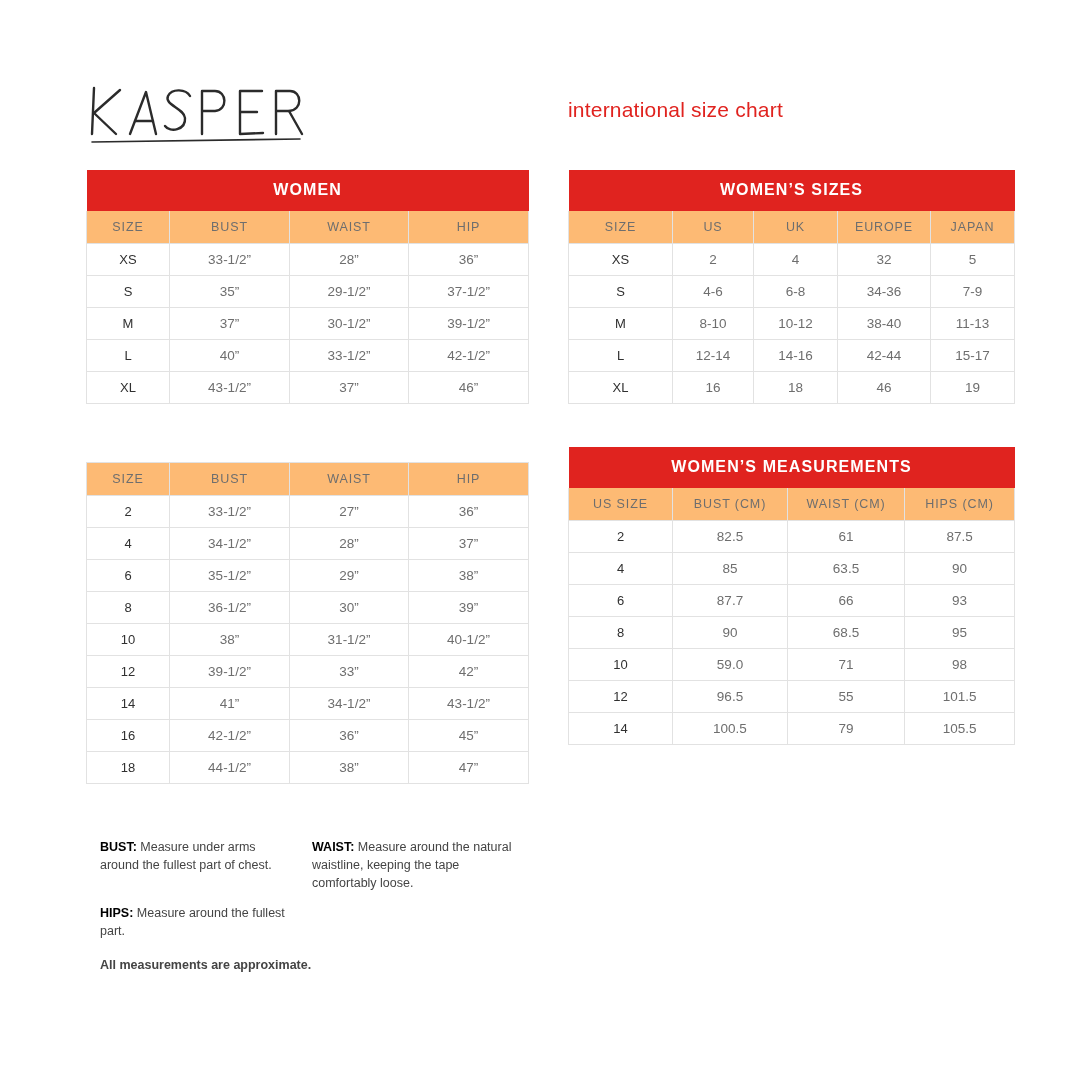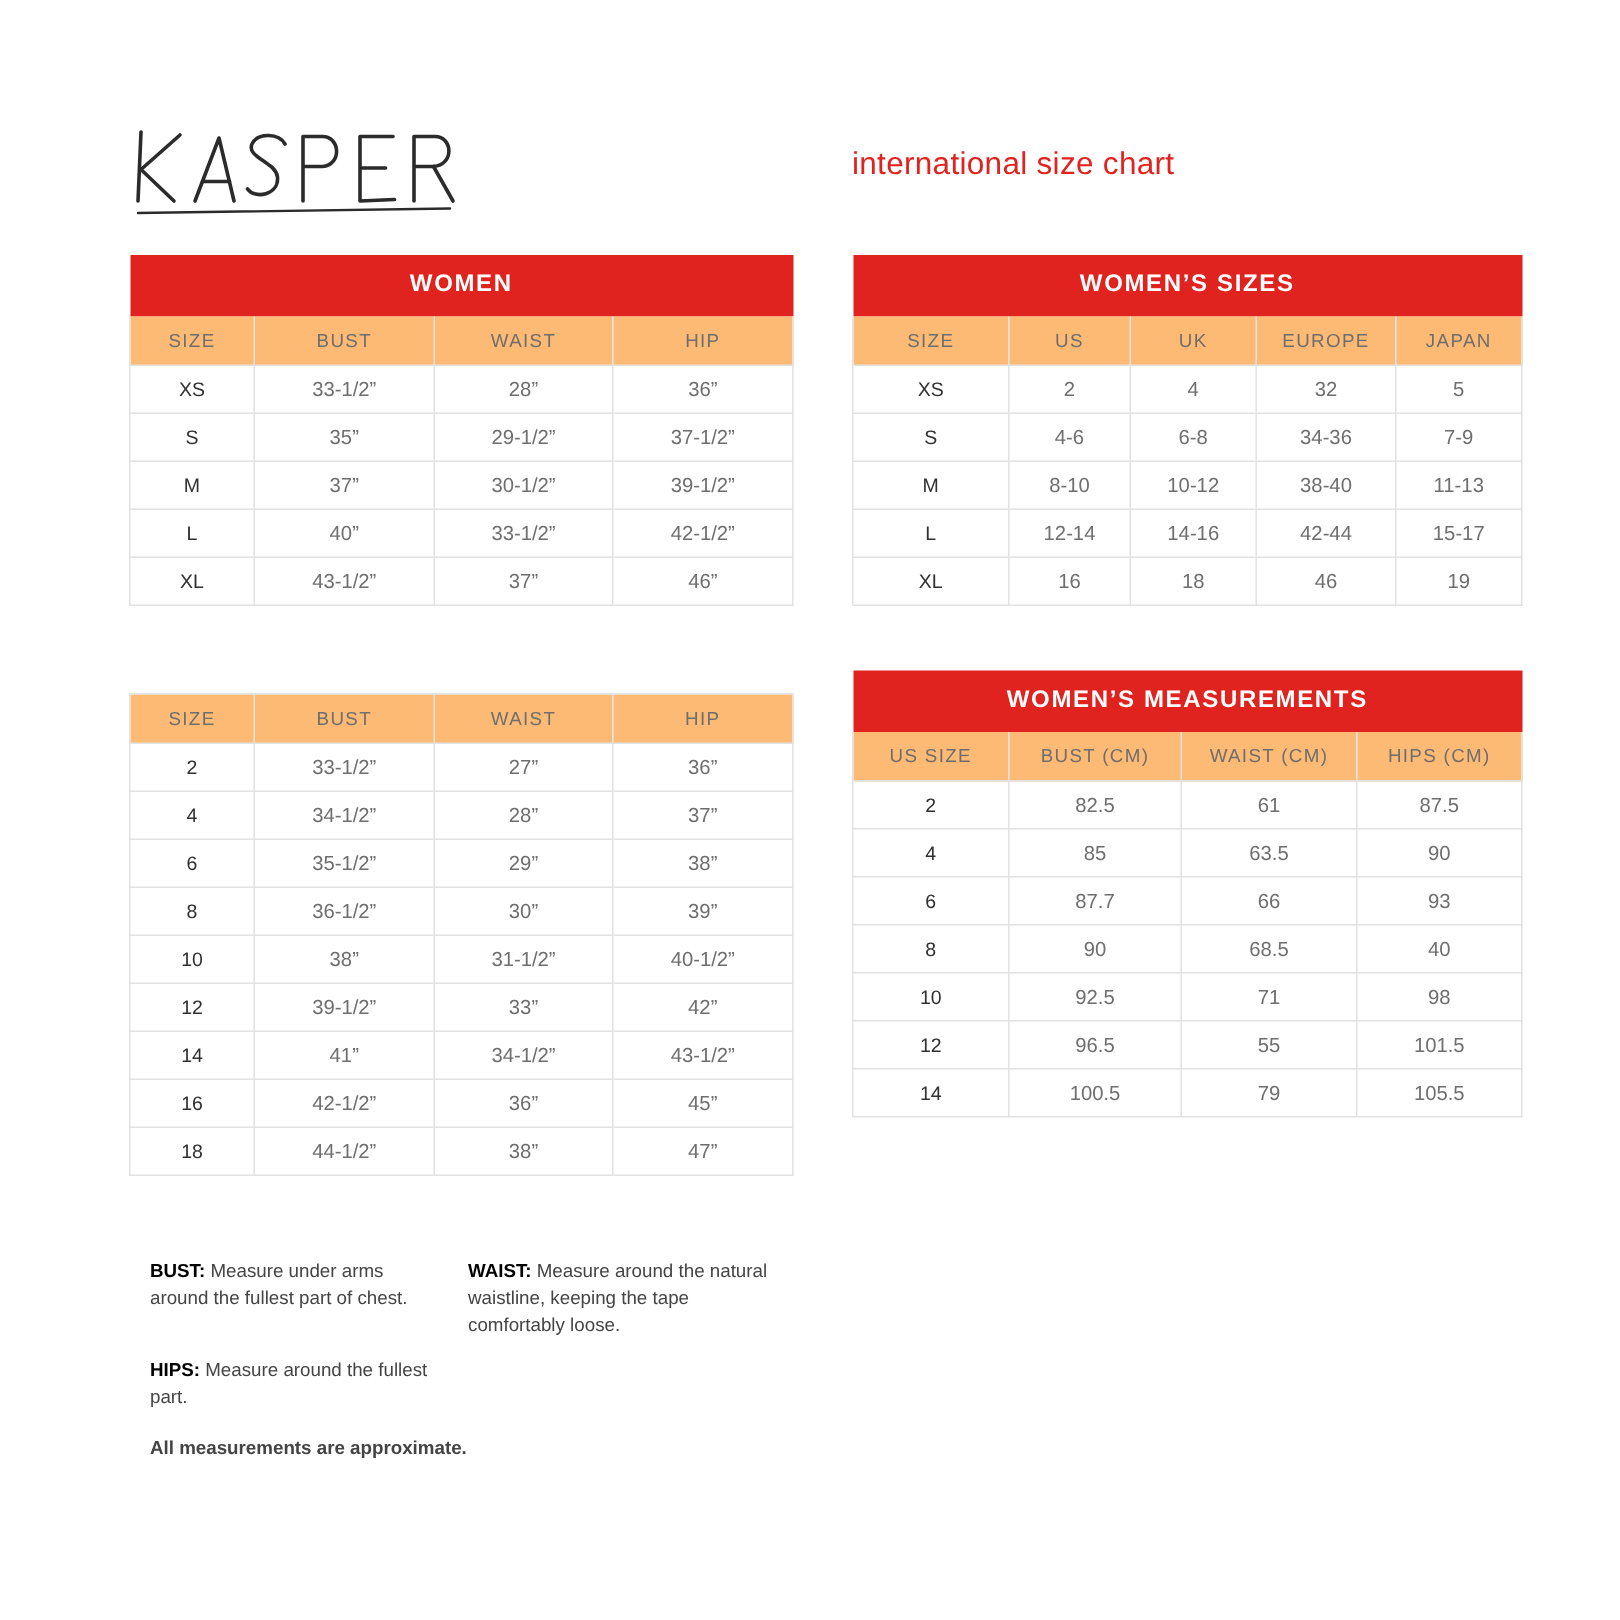--- a/index.html
+++ b/index.html
@@ -369,25 +369,25 @@
     <tr>
       <td class="cell sz">6</td>
       <td class="cell">87.7</td>
       <td class="cell">66</td>
       <td class="cell">93</td>
     </tr>
     <tr>
       <td class="cell sz">8</td>
       <td class="cell">90</td>
       <td class="cell">68.5</td>
-      <td class="cell">40</td>
+      <td class="cell">95</td>
     </tr>
     <tr>
       <td class="cell sz">10</td>
-      <td class="cell">92.5</td>
+      <td class="cell">59.0</td>
       <td class="cell">71</td>
       <td class="cell">98</td>
     </tr>
     <tr>
       <td class="cell sz">12</td>
       <td class="cell">96.5</td>
       <td class="cell">55</td>
       <td class="cell">101.5</td>
     </tr>
     <tr>

